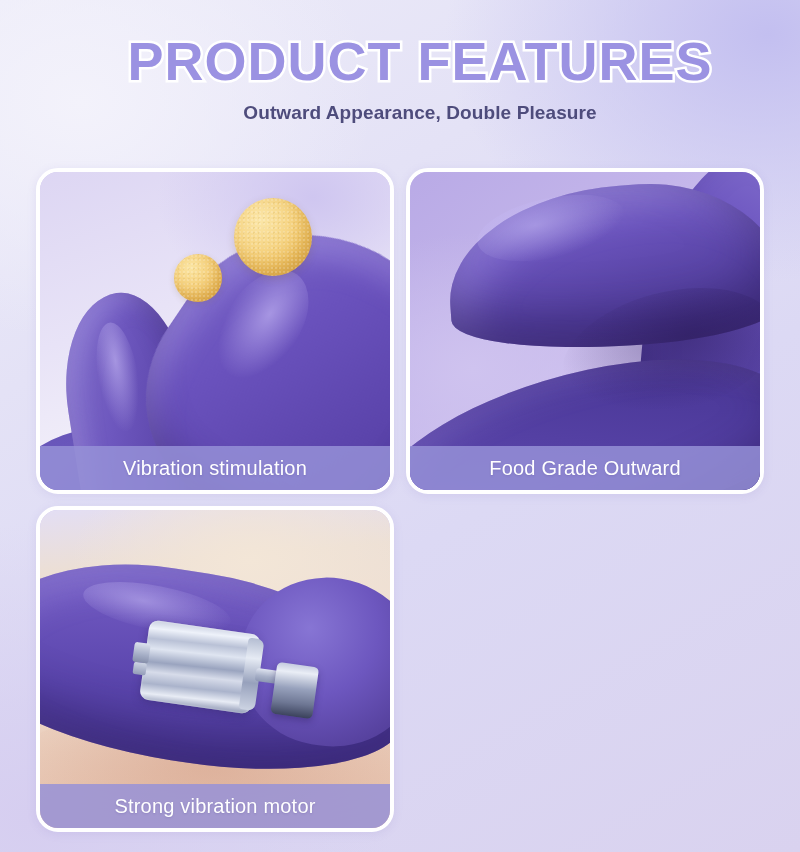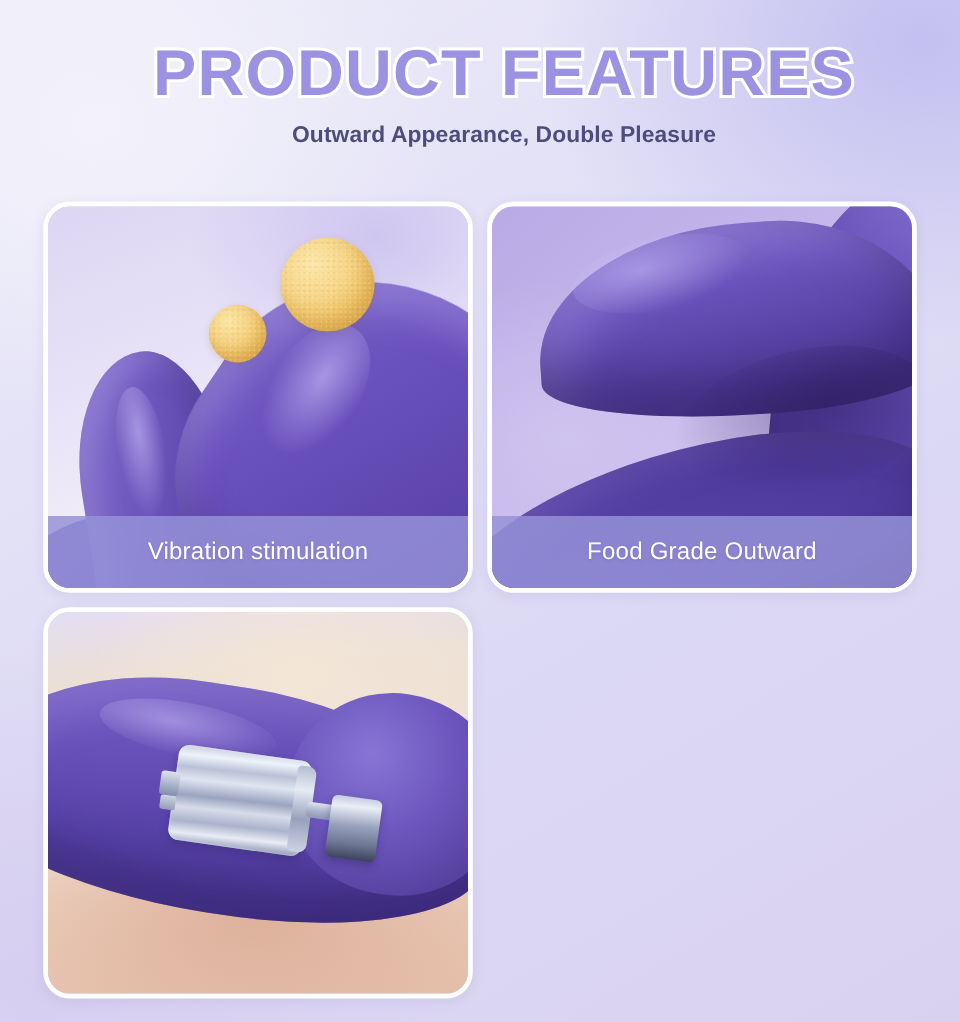--- a/index.html
+++ b/index.html
@@ -63,21 +63,21 @@
     border:4px solid #ffffff;
     box-shadow:0 2px 10px rgba(120,105,190,.13);
     background:#cfc6ee;
   }
 
   .card-media { position:absolute; inset:0; overflow:hidden; }
 
   .caption {
     position:absolute;
     left:0; right:0; bottom:0;
-    height:60px;
+    height:44px;
     background:rgba(150,145,216,.84);
     display:flex; align-items:center; justify-content:center;
     z-index:6;
   }
   .caption-text {
     color:#ffffff;
     font-size:20px;
     letter-spacing:.2px;
     text-shadow:0 1px 2px rgba(90,80,150,.25);
     white-space:nowrap;
@@ -404,17 +404,20 @@
         <div class="shaft-3-hl"></div>
         <div class="motor">
           <div class="motor-body"></div>
           <div class="motor-cap"></div>
           <div class="motor-shaft"></div>
           <div class="motor-weight"></div>
           <div class="motor-tab"></div>
           <div class="motor-tab2"></div>
         </div>
       </div>
+      <div class="caption">
+        <span class="caption-text">Strong vibration motor</span>
+      </div>
     </div>
 
 
   </div>
 </div>
 
 </body></html>

